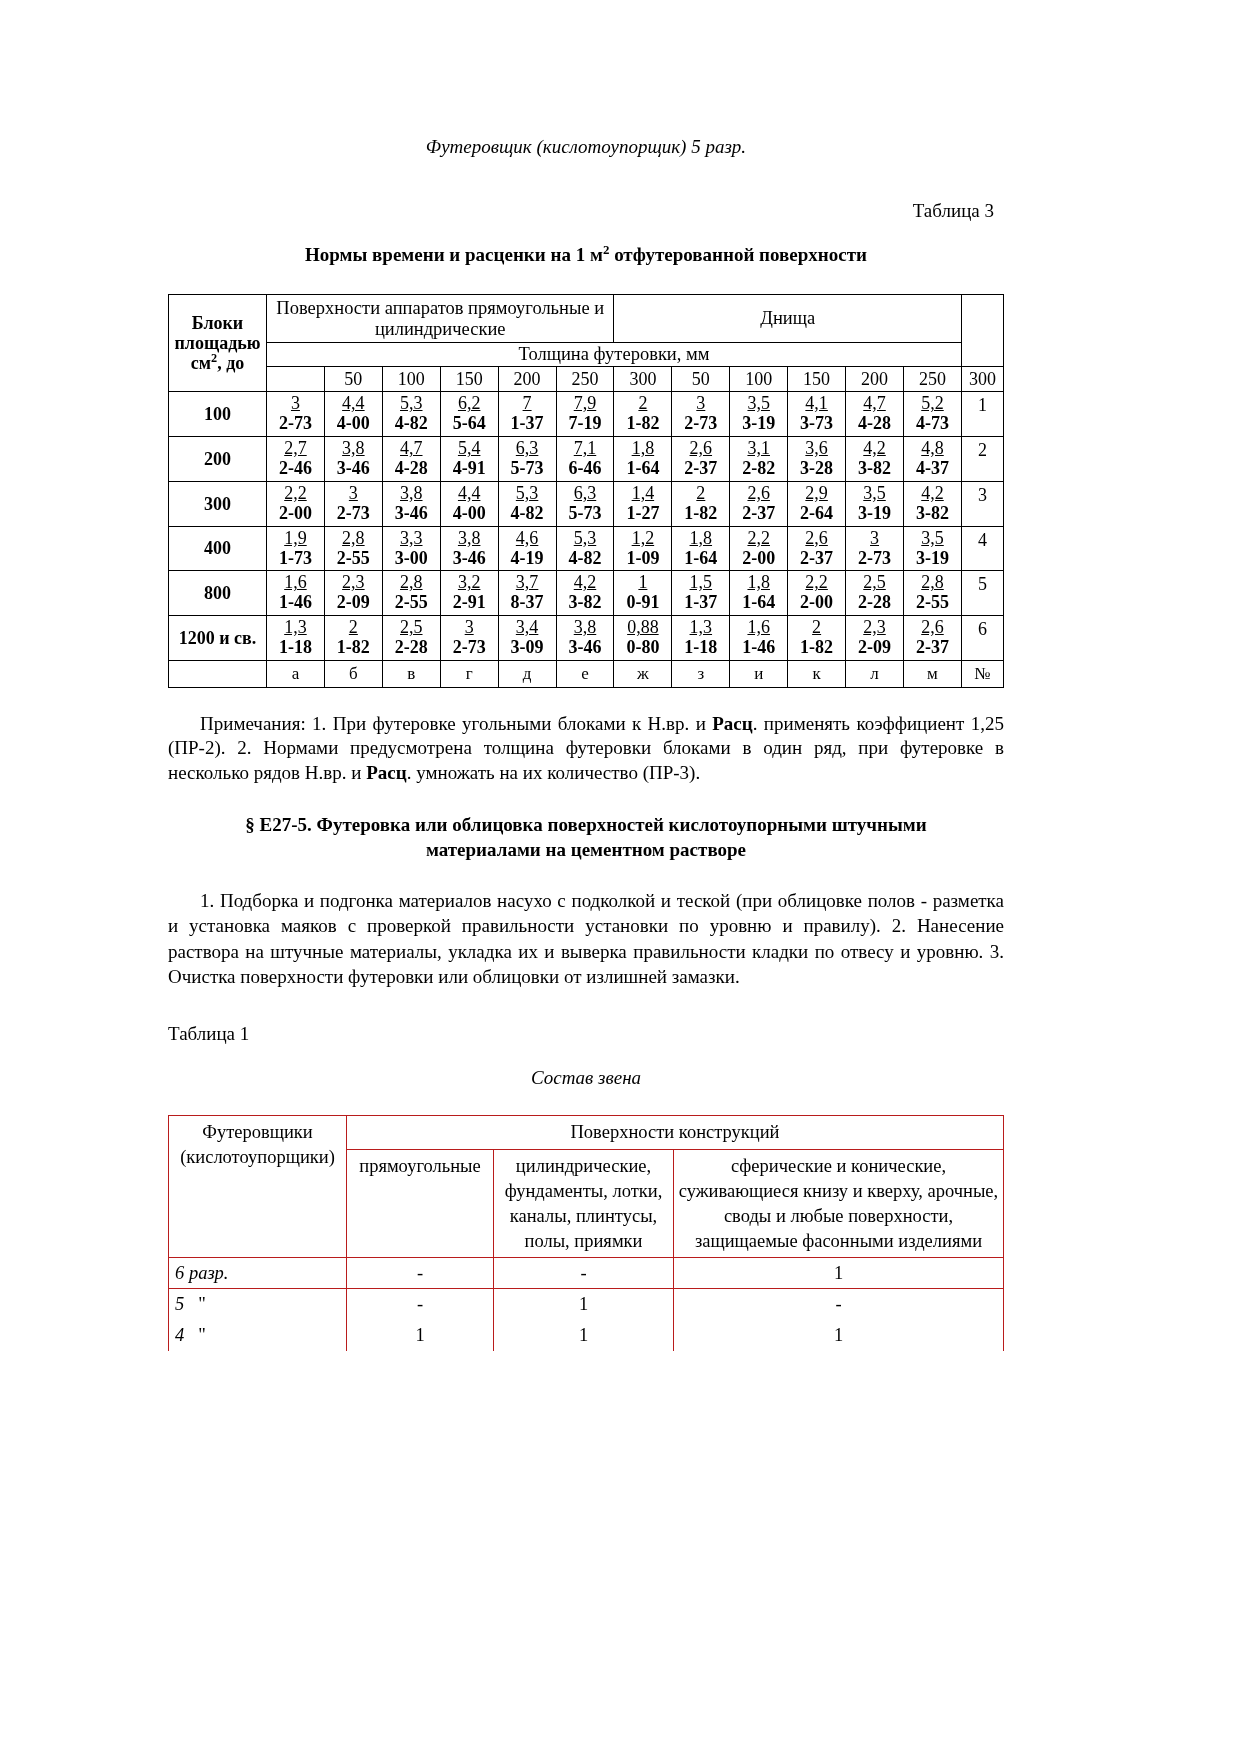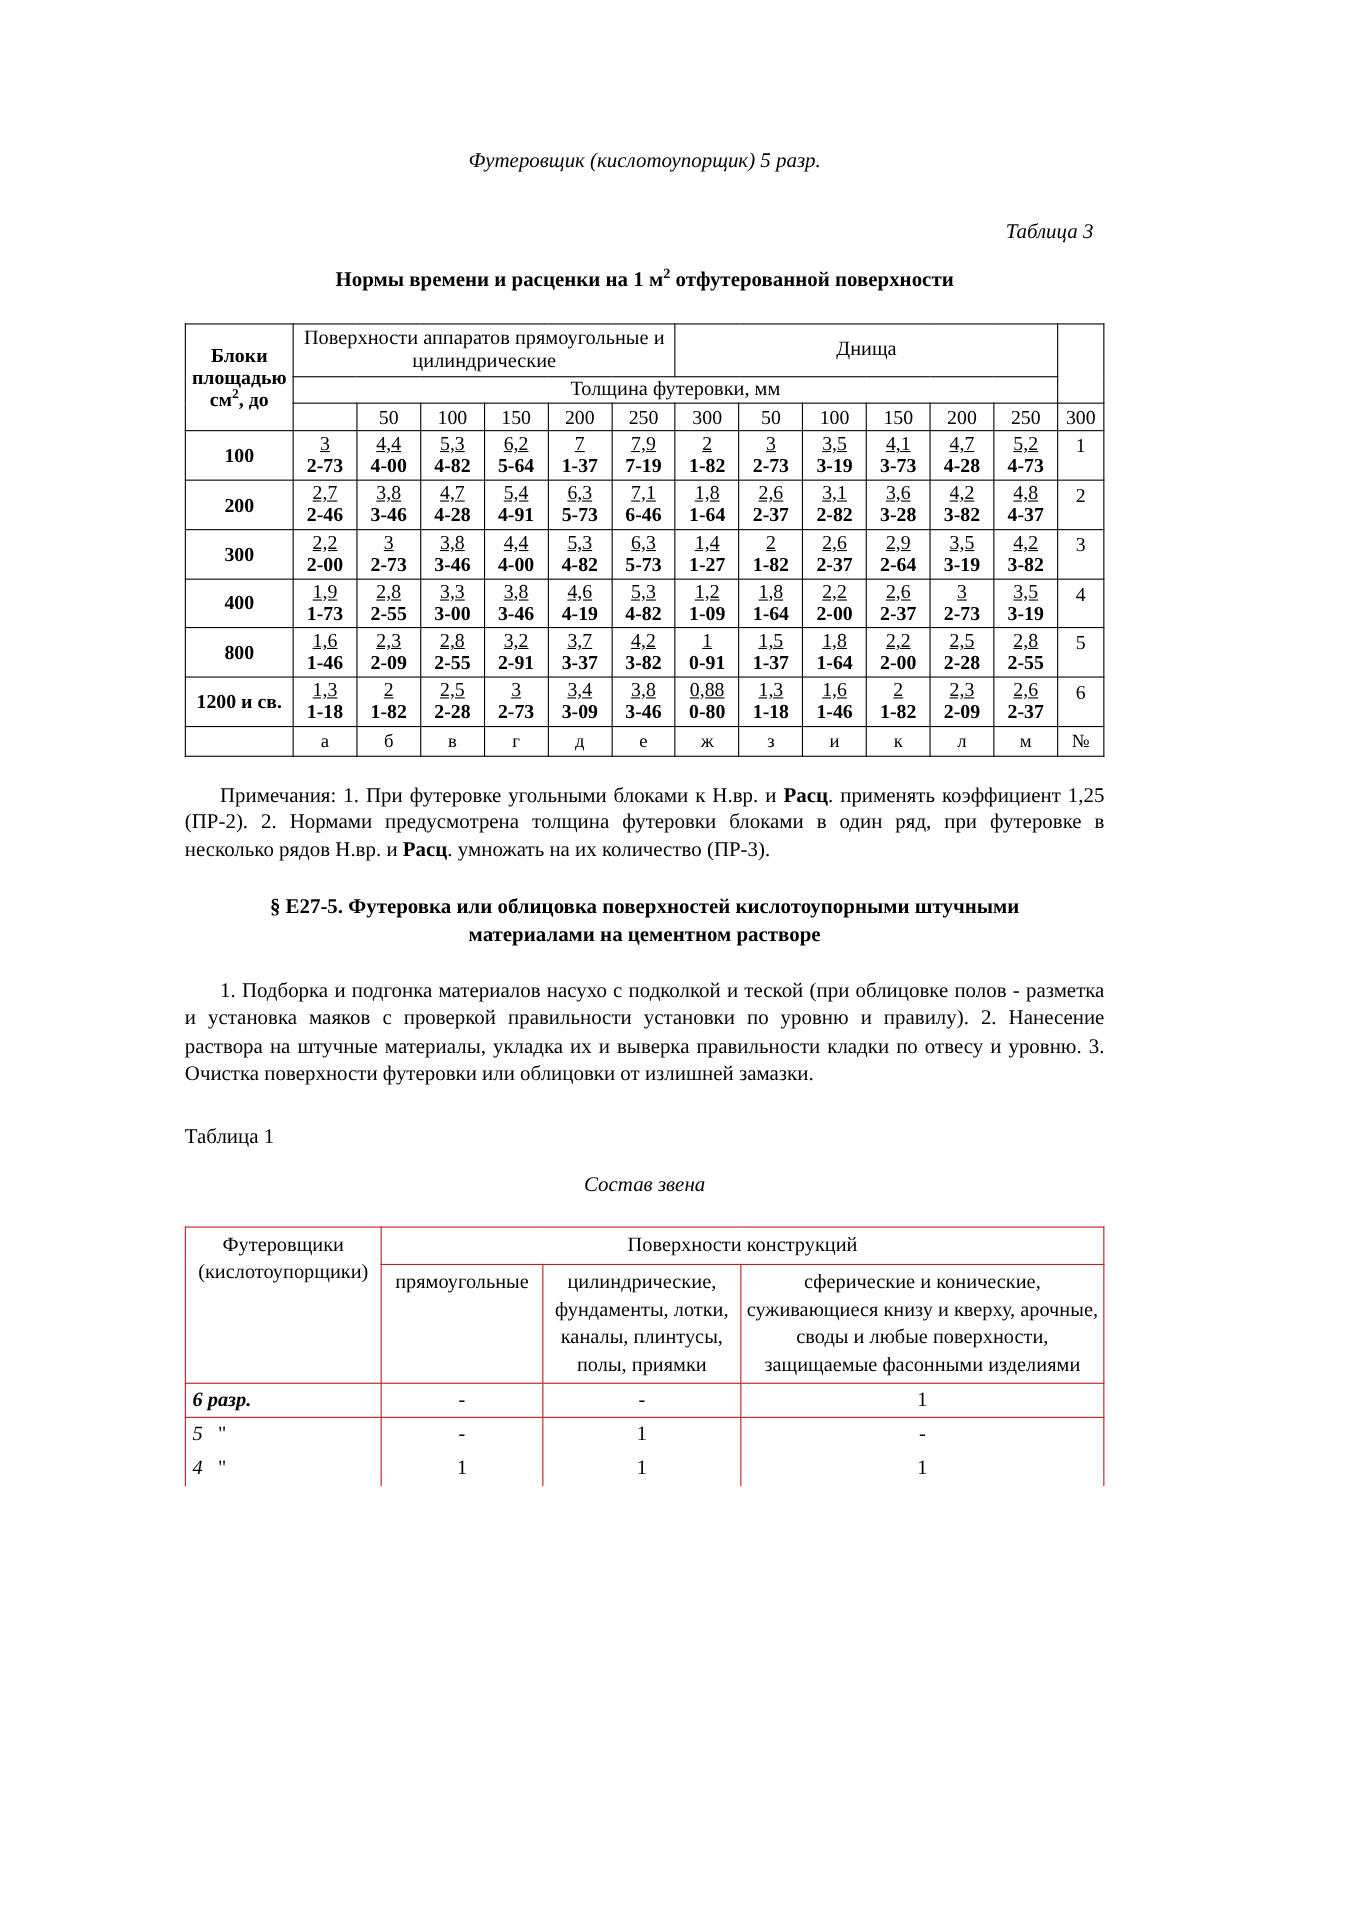--- a/index.html
+++ b/index.html
@@ -22,21 +22,20 @@
   .running-head {
     text-align: center;
     font-style: italic;
     font-size: 19px;
     margin: 0 0 42px 0;
   }
   .table-label {
     text-align: right;
     font-size: 19px;
     margin: 0 10px 22px 0;
-    font-style: italic;
   }
   .table-caption-bold {
     text-align: center;
     font-weight: bold;
     font-size: 19px;
     margin: 0 0 28px 0;
   }
   .table-caption-italic {
     text-align: center;
     font-style: italic;
@@ -524,21 +523,21 @@
           </td>
           <td>
             <span class="frac">
               <span class="num">3,2</span>
               <span class="den">2-91</span>
             </span>
           </td>
           <td>
             <span class="frac">
               <span class="num">3,7</span>
-              <span class="den">3-37</span>
+              <span class="den">8-37</span>
             </span>
           </td>
           <td>
             <span class="frac">
               <span class="num">4,2</span>
               <span class="den">3-82</span>
             </span>
           </td>
           <td>
             <span class="frac">
@@ -697,21 +696,21 @@
           <span>(кислотоупорщики)</span>
         </td>
         <td class="grp" colspan="3">Поверхности конструкций</td>
       </tr>
       <tr>
         <td class="colhead">прямоугольные</td>
         <td class="colhead">цилиндрические, фундаменты, лотки, каналы, плинтусы, полы, приямки</td>
         <td class="colhead">сферические и конические, суживающиеся книзу и кверху, арочные, своды и любые поверхности, защищаемые фасонными изделиями</td>
       </tr>
     <tr class="first-data-row">
-          <td class="rank" style="border-top: 1px solid rgb(0, 0, 0); font-weight: bold;"><span>6 разр.</span></td>
+          <td class="rank" style="border-top: 1px solid rgb(0, 0, 0);"><span>6 разр.</span></td>
           <td class="val" style="border-top: 1px solid rgb(0, 0, 0);">-</td>
           <td class="val" style="border-top: 1px solid rgb(0, 0, 0);">-</td>
           <td class="val" style="border-top: 1px solid rgb(0, 0, 0);">1</td>
         </tr>
         <tr class="nb-row">
           <td class="rank"><span>5</span><span class="q">&nbsp;&nbsp;&nbsp;"</span></td>
           <td class="val">-</td>
           <td class="val">1</td>
           <td class="val">-</td>
         </tr>

